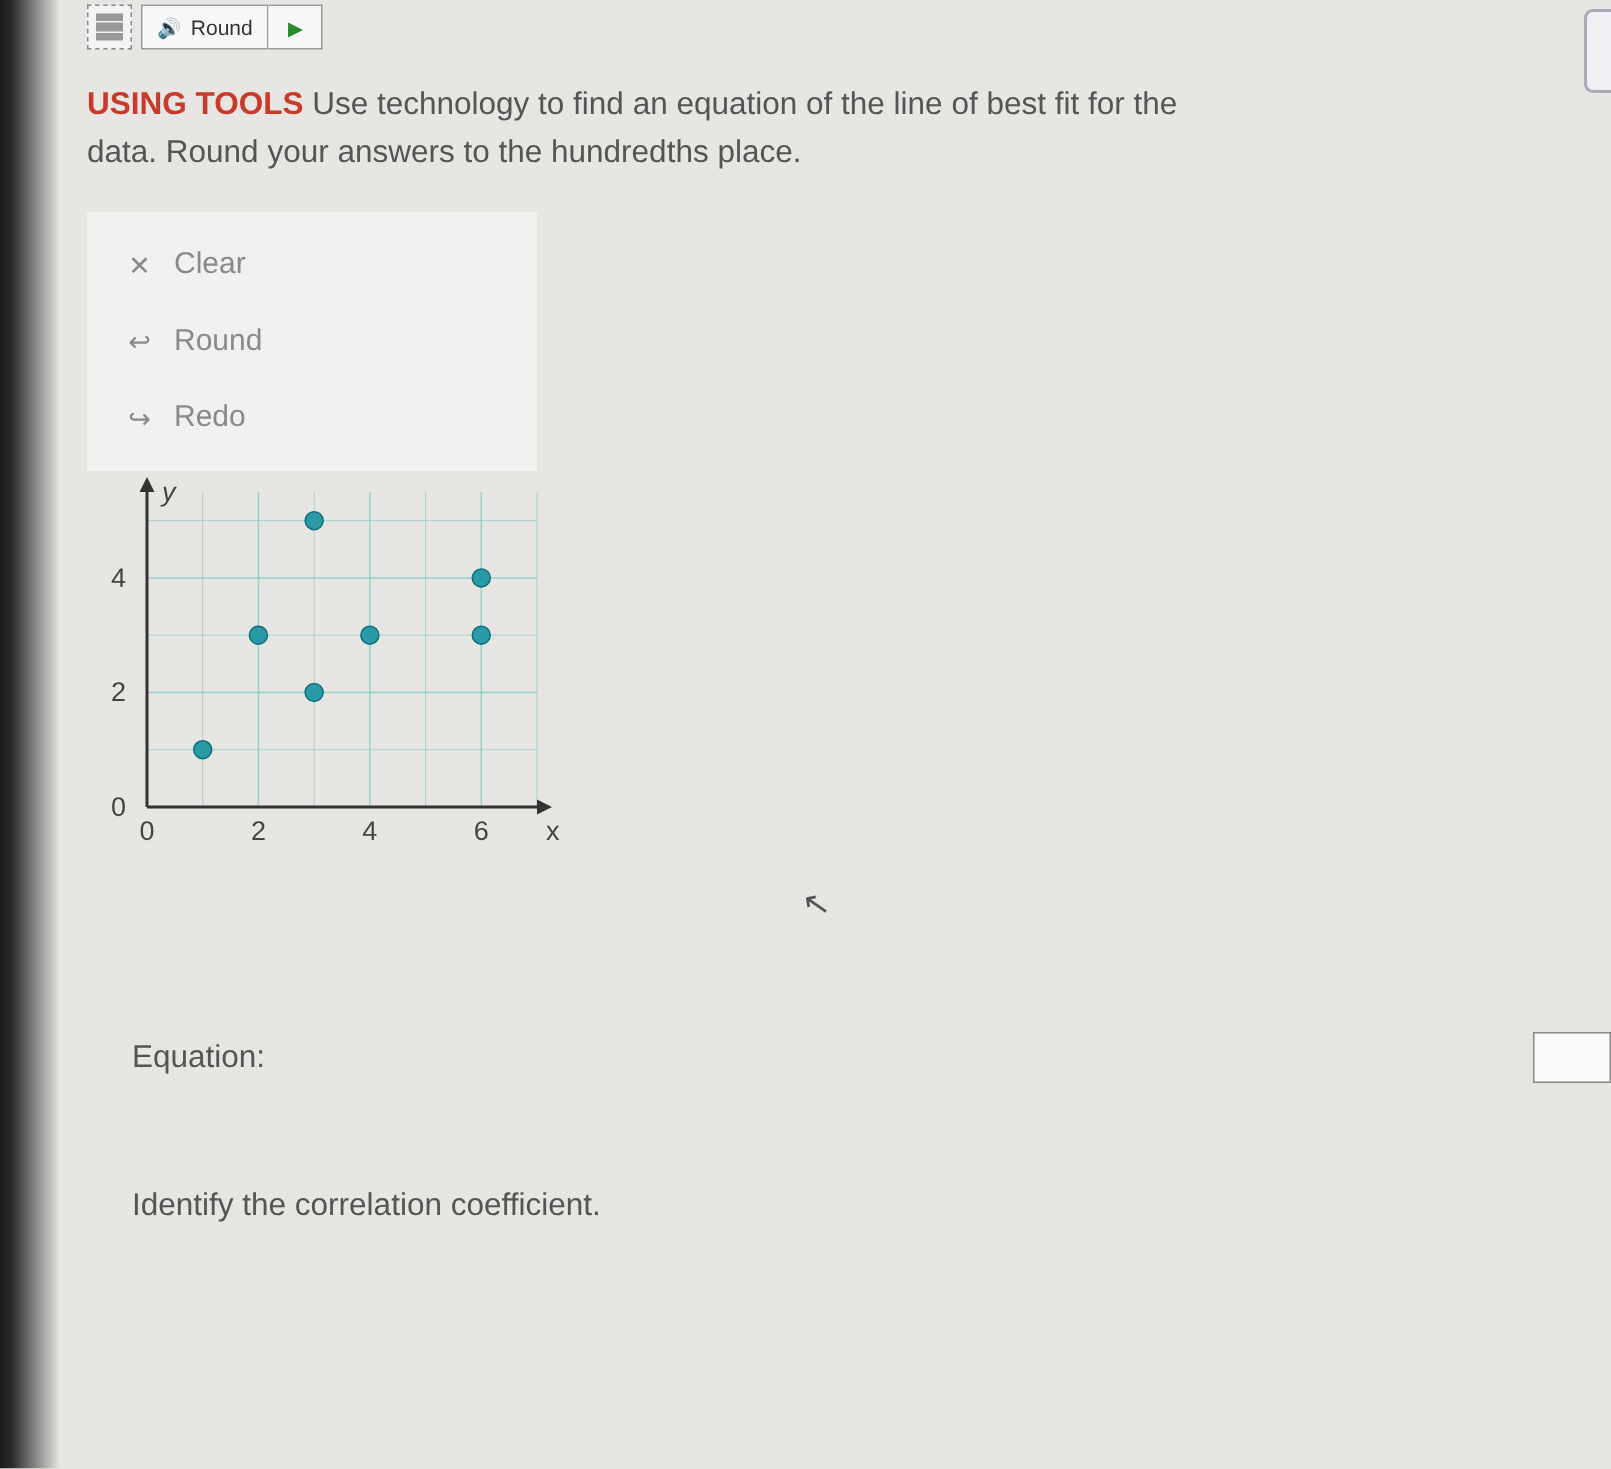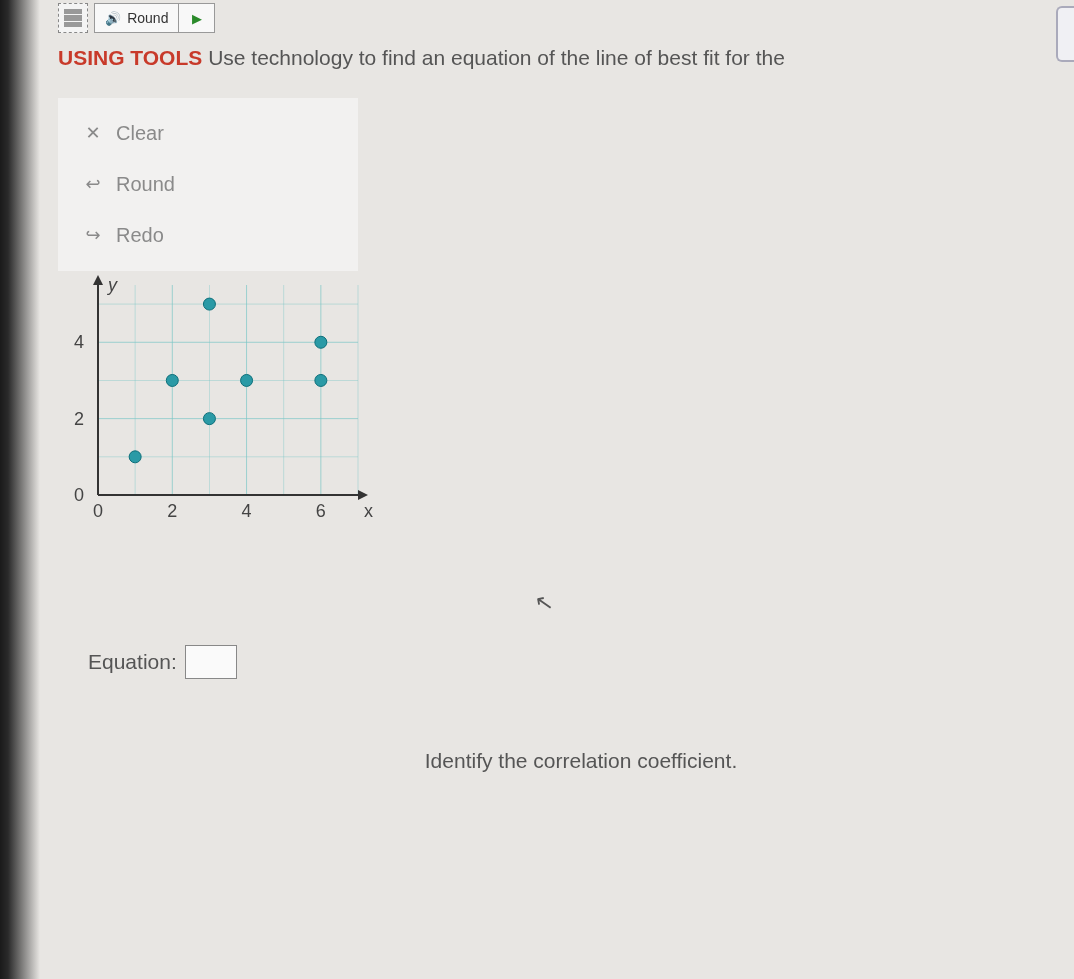--- a/index.html
+++ b/index.html
@@ -71,21 +71,21 @@
   .right-widget {
     position: absolute;
     top: 6px; right: 0;
     width: 18px; height: 56px;
     border: 2px solid #aab;
     border-right: none;
     border-radius: 6px 0 0 6px;
     background: #f0f0f4;
   }
   .prompt-text {
-    margin-top: 6px;
+    margin-top: 18px;
     font-size: 21px;
     color: #555;
     line-height: 1.5;
     max-width: 840px;
   }
   .prompt-heading {
     color: #c83a2a;
     font-weight: bold;
   }
   .graph-area {
@@ -120,32 +120,32 @@
     height: 260px;
   }
   .eq-row {
     margin-top: 110px;
     font-size: 21px;
     color: #555;
     display: flex;
     align-items: center;
     gap: 8px;
     margin-left: 30px;
+    justify-content: space-between;
   }
   .eq-input {
     border: 1px solid #888;
     width: 52px; height: 34px;
     background: #fafafa;
   }
   .corr-text {
     margin-top: 70px;
     margin-left: 30px;
     font-size: 21px;
     color: #555;
-    text-align: center;
   }
   .cursor-arrow {
     position: absolute;
     left: 535px;
     top: 590px;
     font-size: 22px;
     color: #555;
     transform: rotate(-10deg);
   }
 </style>
@@ -167,20 +167,21 @@
       <span class="spk">🔊</span>
       <span>Round</span>
     </div>
     <div class="play-btn">
       <span>▶</span>
     </div>
   </div>
 
   <div class="prompt-text">
     <span class="prompt-heading">USING TOOLS</span><span> Use technology to find an equation of the line of best fit for the</span><br>
+    <span>data. Round your answers to the hundredths place.</span>
   </div>
 
   <div class="graph-area">
     <div class="btn-panel">
       <div class="panel-btn">
         <span class="ic">✕</span>
         <span>Clear</span>
       </div>
       <div class="panel-btn">
         <span class="ic">↩</span>

